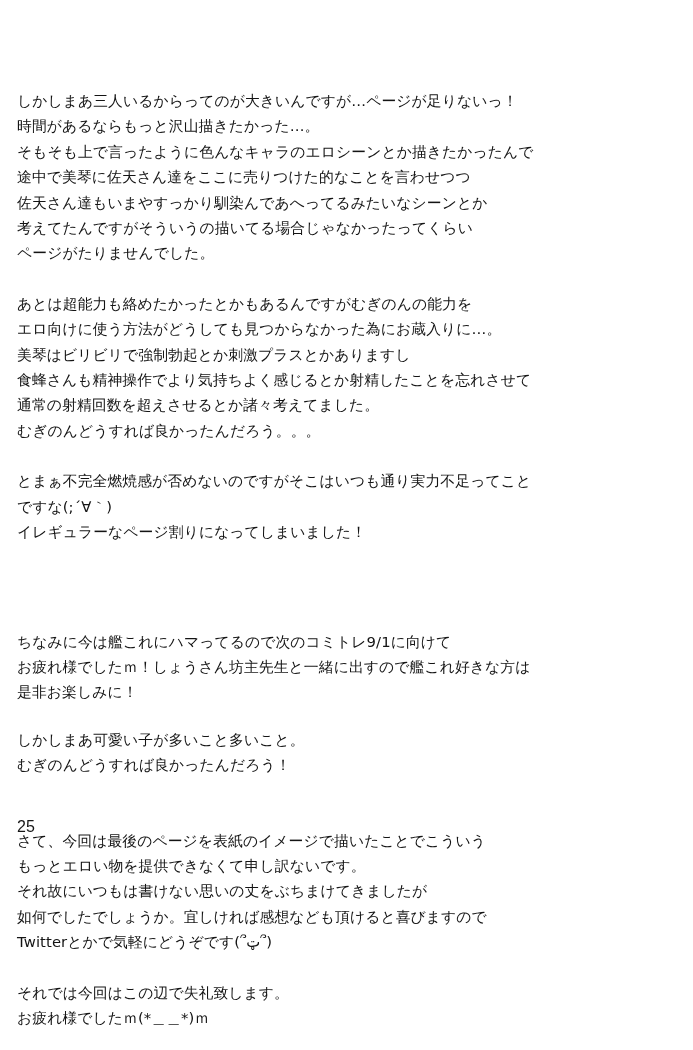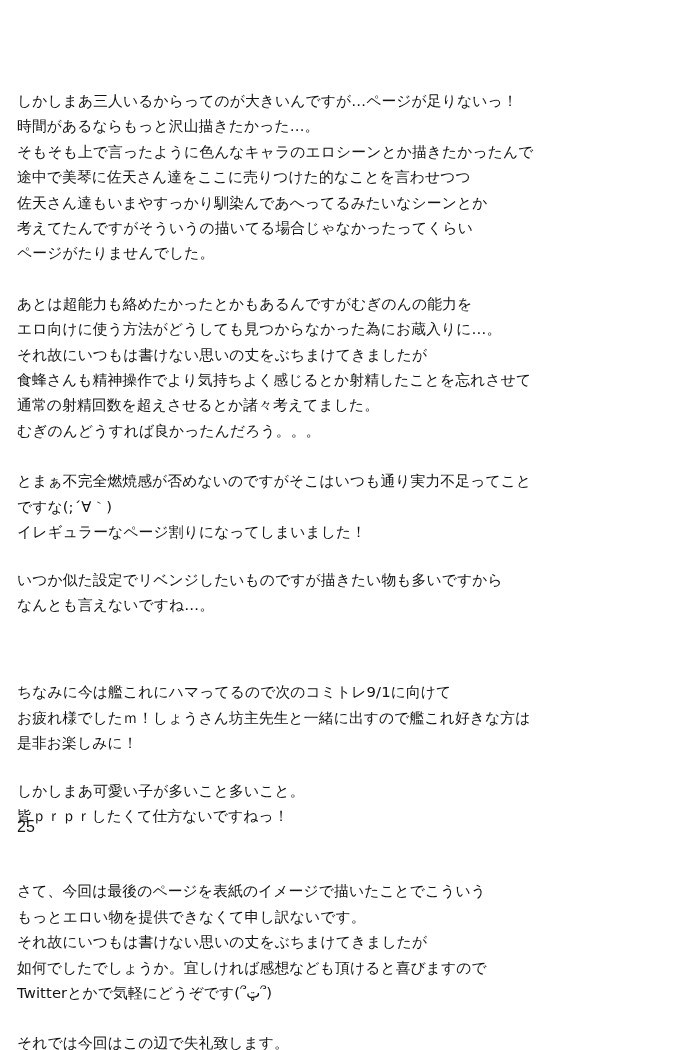--- a/index.html
+++ b/index.html
@@ -59,42 +59,40 @@
 時間があるならもっと沢山描きたかった…。
 そもそも上で言ったように色んなキャラのエロシーンとか描きたかったんで
 途中で美琴に佐天さん達をここに売りつけた的なことを言わせつつ
 佐天さん達もいまやすっかり馴染んであへってるみたいなシーンとか
 考えてたんですがそういうの描いてる場合じゃなかったってくらい
 ページがたりませんでした。</p>
     <div class="gap-md"></div>
 
     <p class="para">あとは超能力も絡めたかったとかもあるんですがむぎのんの能力を
 エロ向けに使う方法がどうしても見つからなかった為にお蔵入りに…。
-それ故にいつもは書けない思いの丈をぶちまけてきましたが
+美琴はビリビリで強制勃起とか刺激プラスとかありますし
 食蜂さんも精神操作でより気持ちよく感じるとか射精したことを忘れさせて
 通常の射精回数を超えさせるとか諸々考えてました。
 むぎのんどうすれば良かったんだろう。。。</p>
     <div class="gap-md"></div>
 
     <p class="para">とまぁ不完全燃焼感が否めないのですがそこはいつも通り実力不足ってこと
 ですな(;´∀｀)
 イレギュラーなページ割りになってしまいました！</p>
     <div class="gap-sm"></div>
 
-    <p class="para">いつか似た設定でリベンジしたいものですが描きたい物も多いですから
-なんとも言えないですね…。</p>
     <div class="gap-lg"></div>
 
     <p class="para">ちなみに今は艦これにハマってるので次のコミトレ9/1に向けて
 お疲れ様でしたｍ！しょうさん坊主先生と一緒に出すので艦これ好きな方は
 是非お楽しみに！</p>
     <div class="gap-sm"></div>
 
     <p class="para">しかしまあ可愛い子が多いこと多いこと。
-皆ｐｒｐｒしたくて仕方ないですねっ！</p>
+むぎのんどうすれば良かったんだろう！</p>
     <div class="gap-xl"></div>
 
     <p class="para">さて、今回は最後のページを表紙のイメージで描いたことでこういう
 もっとエロい物を提供できなくて申し訳ないです。
 それ故にいつもは書けない思いの丈をぶちまけてきましたが
 如何でしたでしょうか。宜しければ感想なども頂けると喜びますので
 Twitterとかで気軽にどうぞです(՞ټ՞)</p>
     <div class="gap-md"></div>
 
     <p class="para">それでは今回はこの辺で失礼致します。

